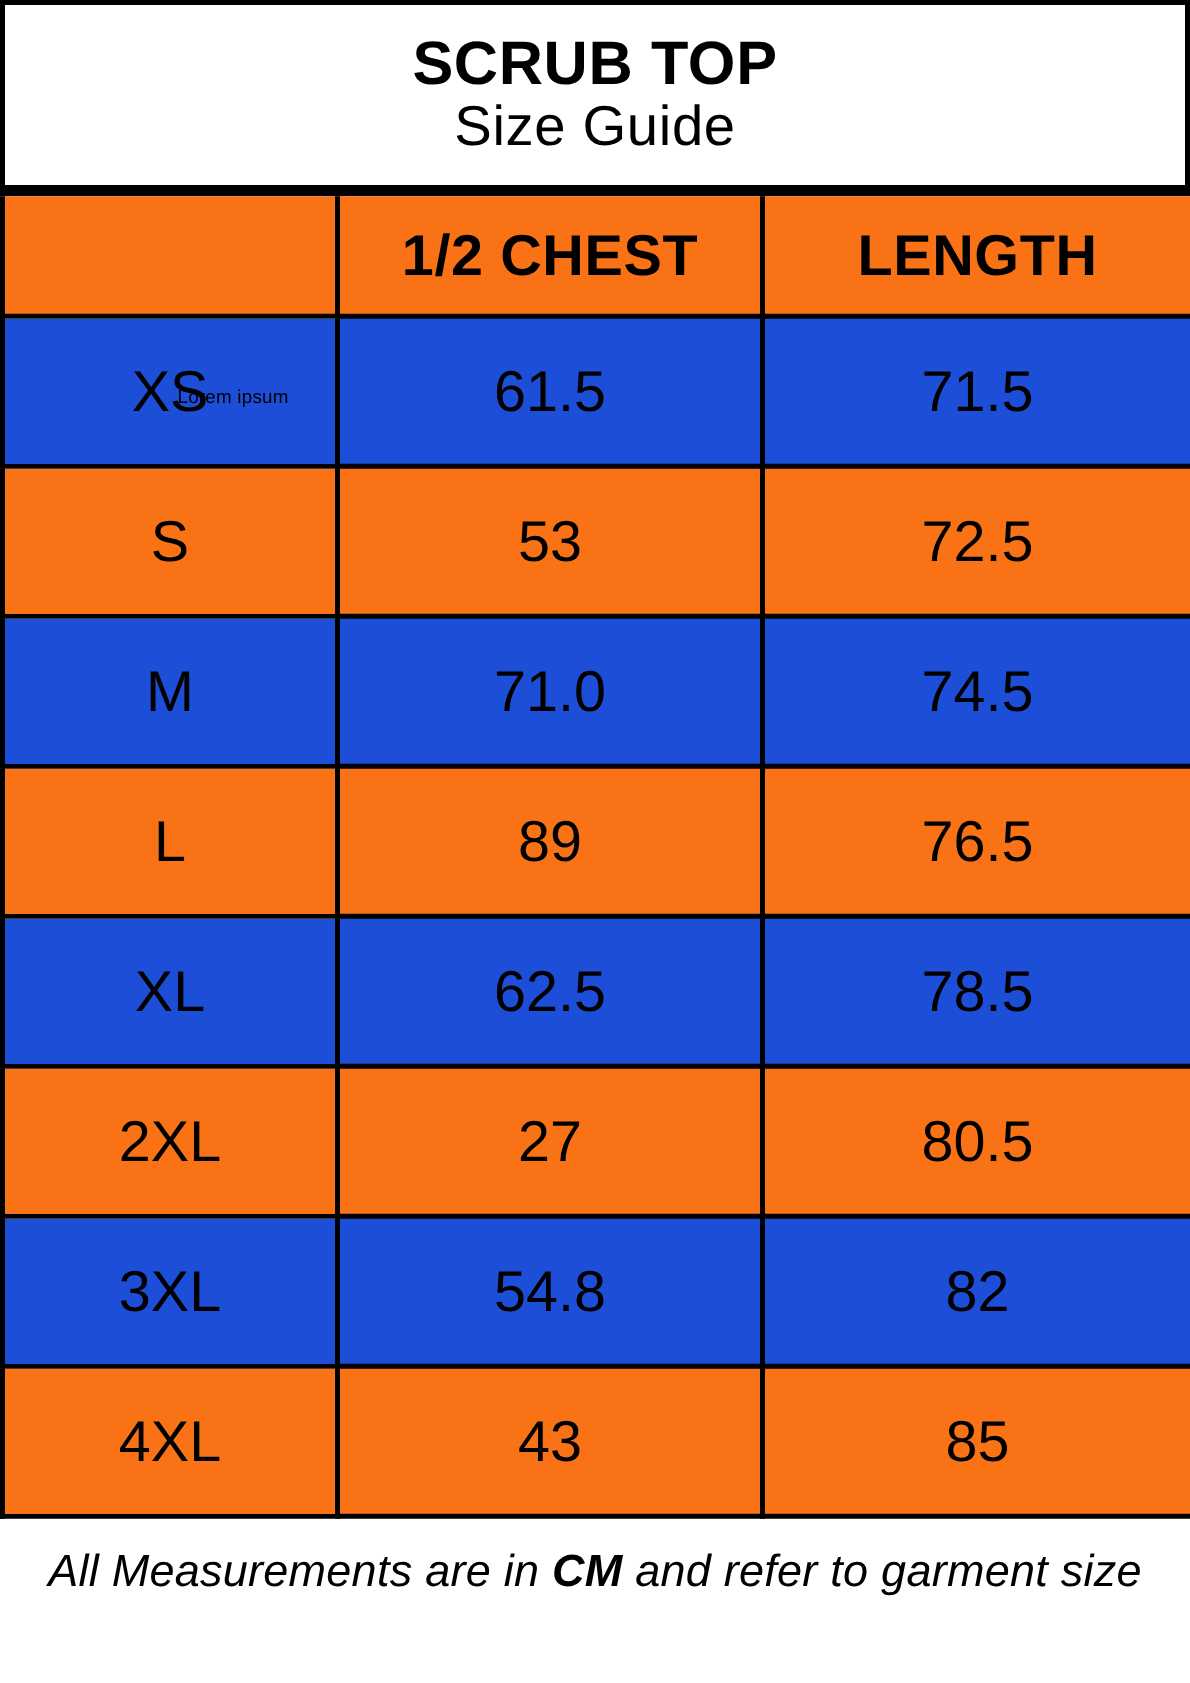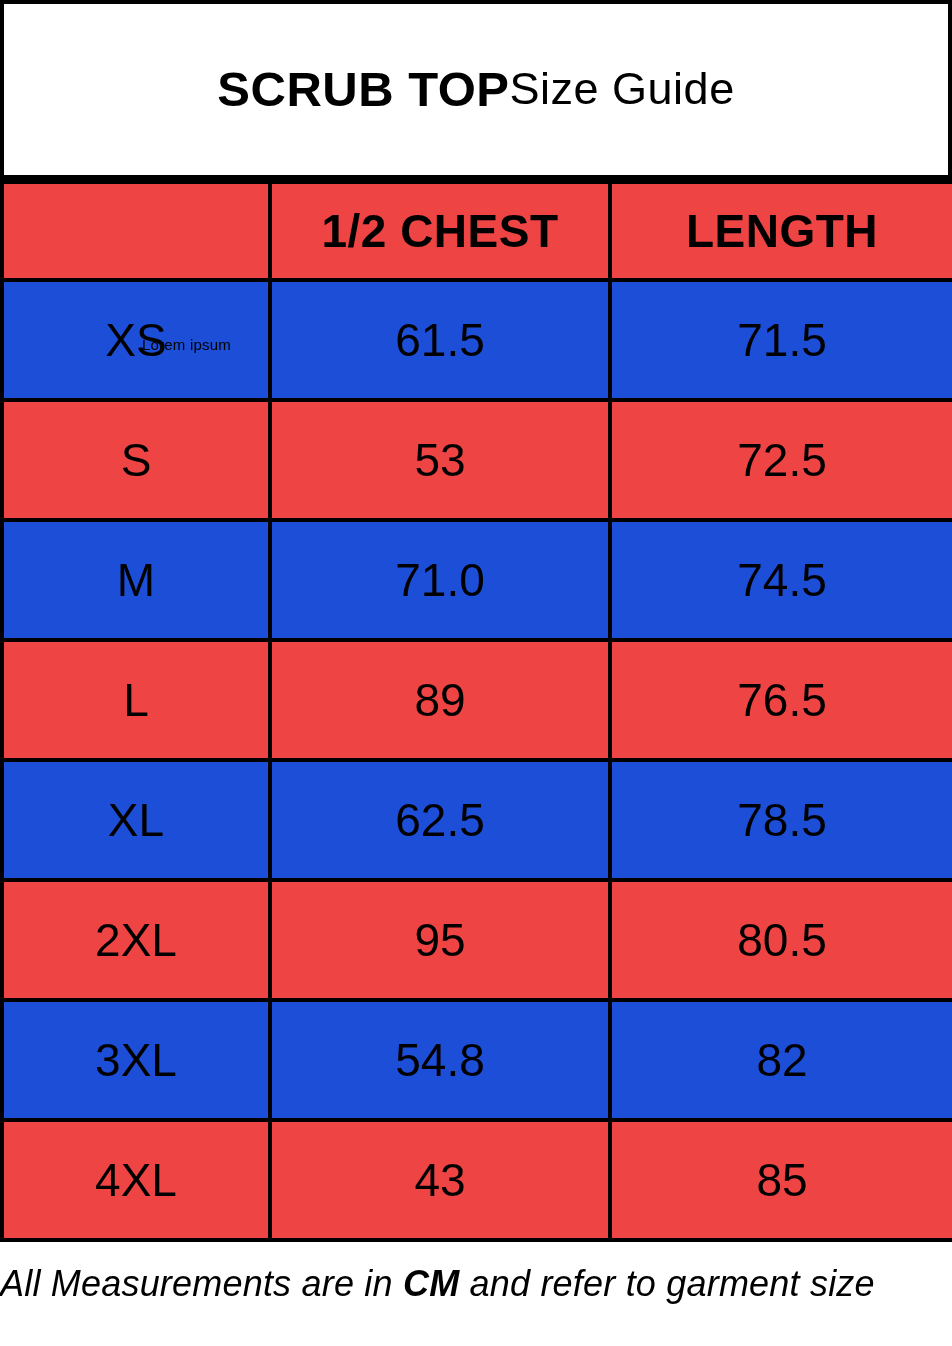--- a/index.html
+++ b/index.html
@@ -13,24 +13,25 @@
     position: relative;
     width: 952px;
     height: 1346px;
     background: #ffffff;
     overflow: hidden;
   }
 
   
   .header-box {
     width: 952px;
-    height: 184px;
+    height: 157px;
     border: 4px solid #000000;
     border-bottom: 9px solid #000000;
     display: flex;
+    flex-direction: column;
     align-items: center;
     justify-content: center;
     text-align: left;
     background: #ffffff;
   }
   .header-title {
     font-size: 49px;
     font-weight: 700;
     letter-spacing: 0.5px;
     line-height: 1.04;
@@ -50,21 +51,21 @@
   }
   .size-table col.col-size   { width: 268px; }
   .size-table col.col-chest  { width: 340px; }
   .size-table col.col-length { width: 344px; }
 
   .size-table th,
   .size-table td {
     border: 4px solid #000000;
     text-align: center;
     vertical-align: middle;
-    background: #ef4444;
+    background: #f97316;
     overflow: visible;
   }
   .size-table thead th {
     border-top: none;
     height: 96px;
     font-size: 46px;
     font-weight: 700;
     letter-spacing: 0.5px;
   }
   .size-table tbody tr { height: 120px; }
@@ -83,21 +84,21 @@
     font-weight: 400;
     letter-spacing: 0.2px;
     white-space: nowrap;
     color: #000000;
   }
 
   
   .footer-note {
     width: 952px;
     padding-top: 21px;
-    text-align: left;
+    text-align: center;
     font-size: 36px;
     font-style: italic;
     font-weight: 400;
     letter-spacing: 0.2px;
     white-space: nowrap;
   }
   .footer-note .unit { font-weight: 700; }
 </style>
 </head>
 <body>
@@ -156,21 +157,21 @@
         <td class="size-cell">
           <span>XL</span>
         </td>
         <td>62.5</td>
         <td>78.5</td>
       </tr>
       <tr>
         <td class="size-cell">
           <span>2XL</span>
         </td>
-        <td>95</td>
+        <td>27</td>
         <td>80.5</td>
       </tr>
       <tr class="stripe">
         <td class="size-cell">
           <span>3XL</span>
         </td>
         <td>54.8</td>
         <td>82</td>
       </tr>
       <tr>

